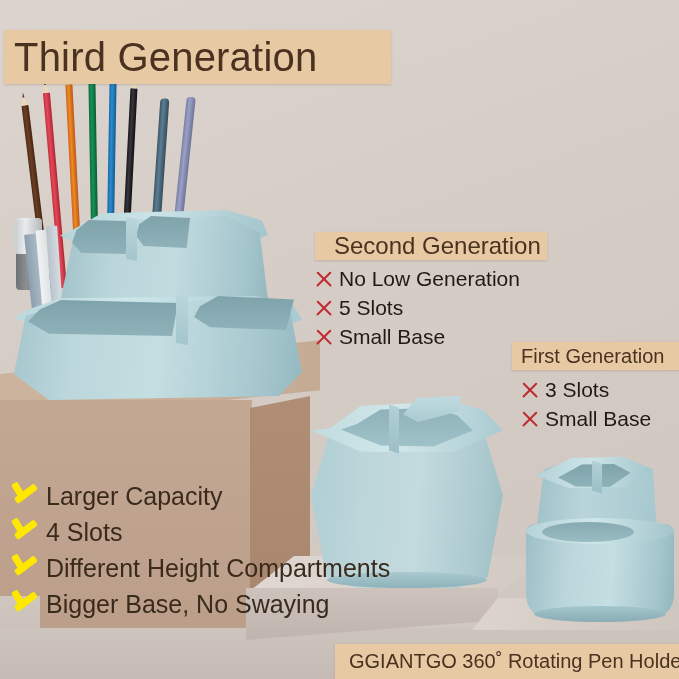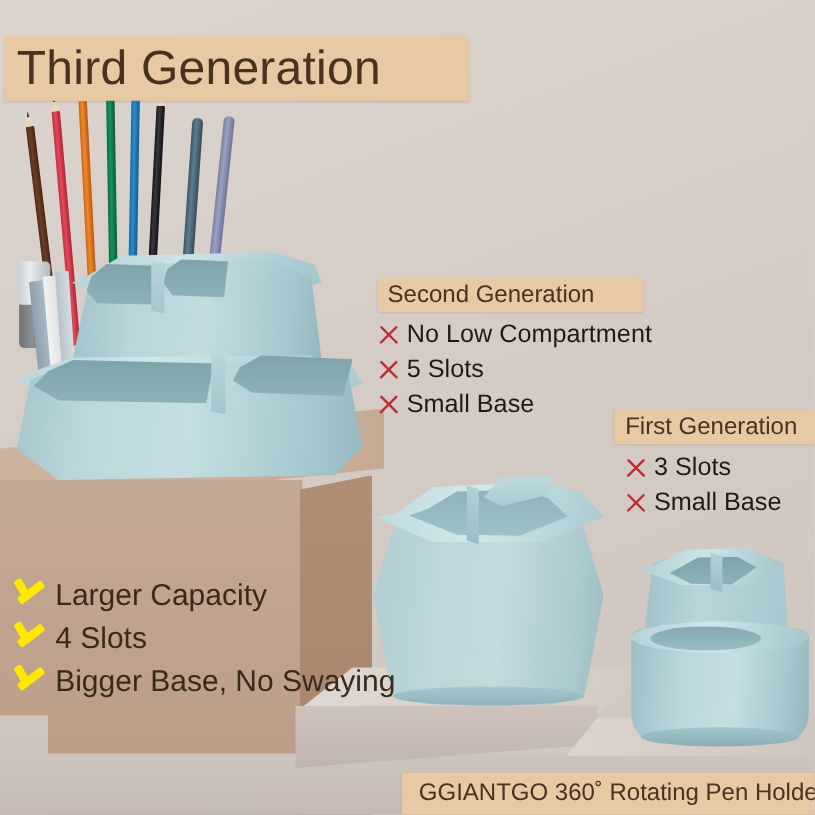--- a/index.html
+++ b/index.html
@@ -72,21 +72,21 @@
        border-bottom:5.5px solid #3a3a3a;}
   .pen{position:absolute;width:9px;border-radius:4px 4px 1px 1px;transform-origin:bottom center;}
 
   .book{position:absolute;border-radius:1px;}
 
   
   .badge{position:absolute;background:#e7c9a4;color:#4a3220;
      display:flex;align-items:center;box-shadow:0 1px 2px rgba(90,60,30,.18);text-align:right;}
   #title-badge{left:4px;top:30px;width:377px;height:54px;padding-left:10px;
      font-size:40px;letter-spacing:.2px;}
-  #gen2-badge{left:315px;top:232px;width:213px;height:28px;padding-left:8px;font-size:20px;}
+  #gen2-badge{left:315px;top:232px;width:213px;height:28px;padding-left:19px;font-size:24px;}
   #gen1-badge{left:512px;top:342px;width:167px;height:28px;padding-left:9px;font-size:20px;}
   #caption-badge{left:335px;top:644px;width:344px;height:35px;padding-left:14px;font-size:20px;}
 
   .list{position:absolute;}
   .li{display:flex;align-items:center;color:#211a14;}
   .li-x{font-size:21px;line-height:1;height:29px;}
   .li-chk{font-size:25px;line-height:1;height:36px;color:#3a2a1c;align-items:center;}
   .xmark{width:22px;height:22px;flex:0 0 22px;position:relative;margin-right:4px;}
   .xmark:before,.xmark:after{content:"";position:absolute;left:1px;top:10px;
      width:20px;height:2.4px;background:#bf2b31;border-radius:1px;}
@@ -213,21 +213,21 @@
     <div style="position:absolute;left:14px;top:150px;width:132px;height:16px;border-radius:50%;background:linear-gradient(180deg,#a3c5cc,#8aadb5);"></div>
   </div>
 
   <div class="badge" id="title-badge">Third Generation</div>
 
   <div class="badge" id="gen2-badge">Second Generation</div>
 
   <div class="list" id="gen2-list">
     <div class="li li-x">
       <span class="xmark"></span>
-      <span>No Low Compartment</span>
+      <span>No Low Generation</span>
     </div>
     <div class="li li-x">
       <span class="xmark"></span>
       <span>5 Slots</span>
     </div>
     <div class="li li-x">
       <span class="xmark"></span>
       <span>Small Base</span>
     </div>
   </div>
@@ -249,19 +249,23 @@
     <div class="li li-chk">
       <span class="chk"></span>
       <span>Larger Capacity</span>
     </div>
     <div class="li li-chk">
       <span class="chk"></span>
       <span>4 Slots</span>
     </div>
     <div class="li li-chk">
       <span class="chk"></span>
+      <span>Different Height Compartments</span>
+    </div>
+    <div class="li li-chk">
+      <span class="chk"></span>
       <span>Bigger Base, No Swaying</span>
     </div>
   </div>
 
   <div class="badge" id="caption-badge">GGIANTGO 360˚  Rotating Pen Holder</div>
 
 </div>
 
 </body></html>

